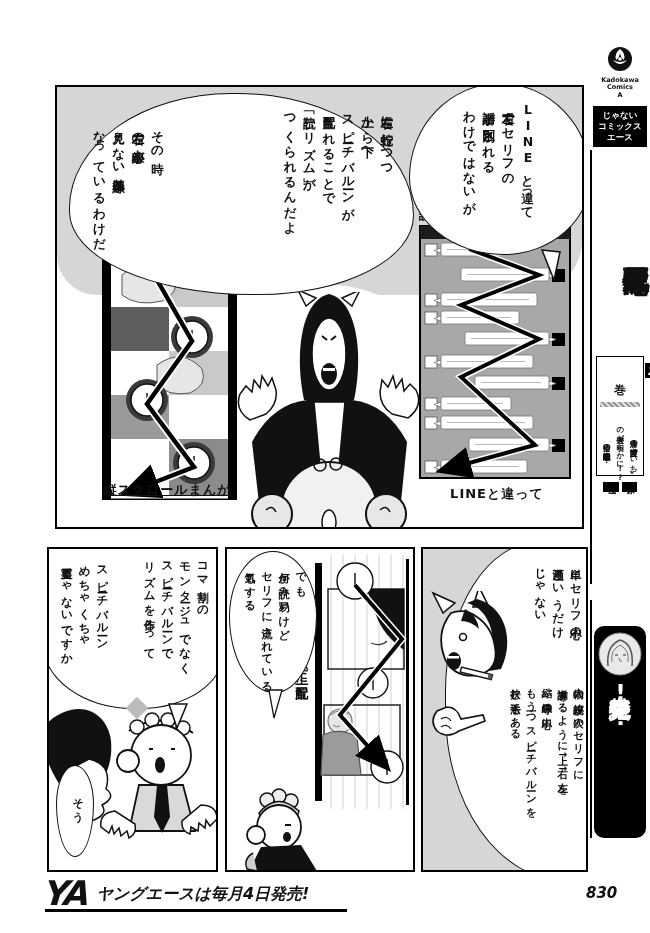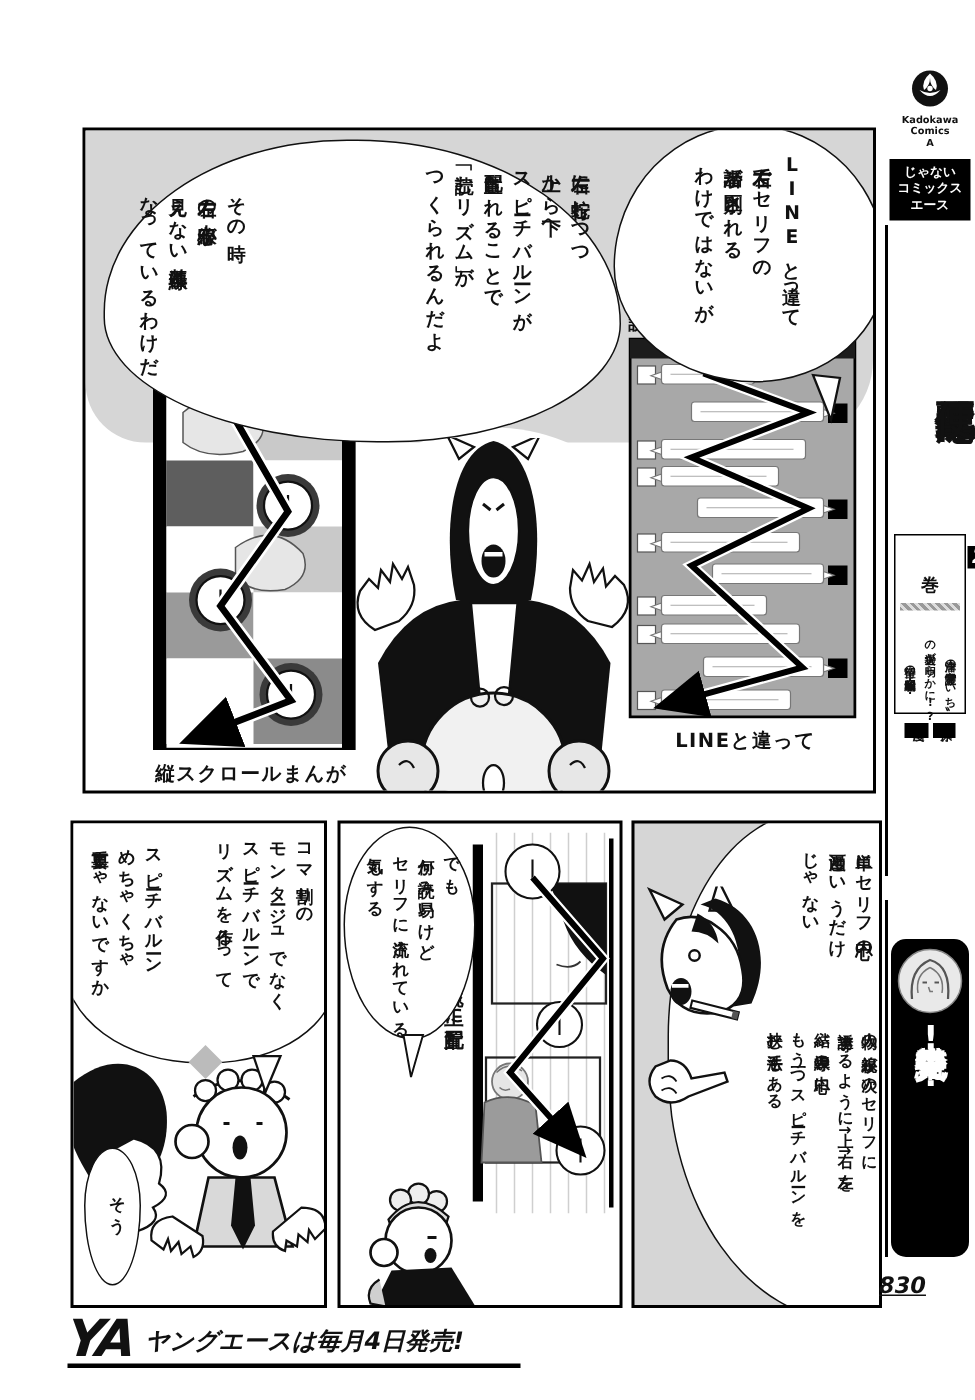--- a/index.html
+++ b/index.html
@@ -36,21 +36,21 @@
   .credit-role { writing-mode:vertical-rl; text-orientation:upright; font-size:8px; font-weight:700; }
   .credit-name { writing-mode:vertical-rl; text-orientation:upright; font-size:11.5px; font-weight:900; color:#fff; background:#000; padding:5px 2px; margin-top:2px; line-height:1; }
   #promo-box { position:absolute; left:4px; top:626px; width:52px; height:212px; background:#000; border-radius:10px; display:flex; flex-direction:column; align-items:center; padding-top:6px; }
   #promo-text { writing-mode:vertical-rl; text-orientation:upright; color:#fff; font-size:22px; font-weight:900; line-height:1; margin-top:4px; letter-spacing:0; }
   .side-rule { position:absolute; left:0; width:1.5px; background:#000; }
 
   
   #footer { position:absolute; left:45px; top:880px; width:302px; display:flex; align-items:flex-end; gap:8px; border-bottom:3.5px solid #000; padding-bottom:2px; }
   #ya-logo { font-size:34px; font-weight:900; font-style:italic; line-height:.8; letter-spacing:-2px; transform:skewX(-6deg); }
   #footer-text { font-size:16px; font-weight:900; font-style:italic; letter-spacing:0; padding-bottom:2px; white-space:nowrap; }
-  #page-number { position:absolute; left:586px; top:848px; font-size:15px; font-weight:700; font-style:italic;text-decoration:underline; }
+  #page-number { position:absolute; left:586px; top:884px; font-size:15px; font-weight:700; font-style:italic; }
 
   .tail-svg { position:absolute; overflow:visible; }
   .diamond { position:absolute; width:16px; height:16px; background:#bbb; transform:rotate(45deg); }
 </style>
 </head>
 <body>
 
 <div id="page">
 
   <div class="panel" style="left:55px; top:85px; width:529px; height:444px; overflow:hidden;">
@@ -90,21 +90,21 @@
         <circle cx="45" cy="185" r="21" fill="#3a3a3a"></circle>
           <circle cx="45" cy="185" r="16" fill="#fff" stroke="#111" stroke-width="1.5"></circle>
           <line x1="45" y1="178" x2="45" y2="192" stroke="#111" stroke-width="1.5"></line>
         <circle cx="92" cy="248" r="21" fill="#3a3a3a"></circle>
           <circle cx="92" cy="248" r="16" fill="#fff" stroke="#111" stroke-width="1.5"></circle>
           <line x1="92" y1="241" x2="92" y2="255" stroke="#111" stroke-width="1.5"></line>
       </g>
       <polyline points="43,44 90,126 45,189 92,252 30,276" fill="none" stroke="#fff" stroke-width="8"></polyline>
       <polyline points="43,44 90,126 45,189 92,252 30,276" fill="none" stroke="#000" stroke-width="4.5" marker-end="url(#ah1)"></polyline>
     </svg>
-    <div class="diagram-caption" style="left:8px; top:420px; width:205px;">縦スクロールまんが</div>
+    <div class="diagram-caption" style="left:8px; top:394px; width:205px;text-decoration:underline;">縦スクロールまんが</div>
 
     <div class="reader-labels" style="left:362px; top:120px; width:156px;">
       <span>読者B</span>
       <span>読者A</span>
     </div>
     <svg class="abs" style="left:362px; top:138px;" width="152" height="254" viewBox="0 0 152 254">
       <defs>
           <marker id="ah2" markerWidth="10" markerHeight="10" refX="6" refY="4" orient="auto">
             <path d="M0,0 L9,4 L0,8 Z" fill="#000"></path>
           </marker>

